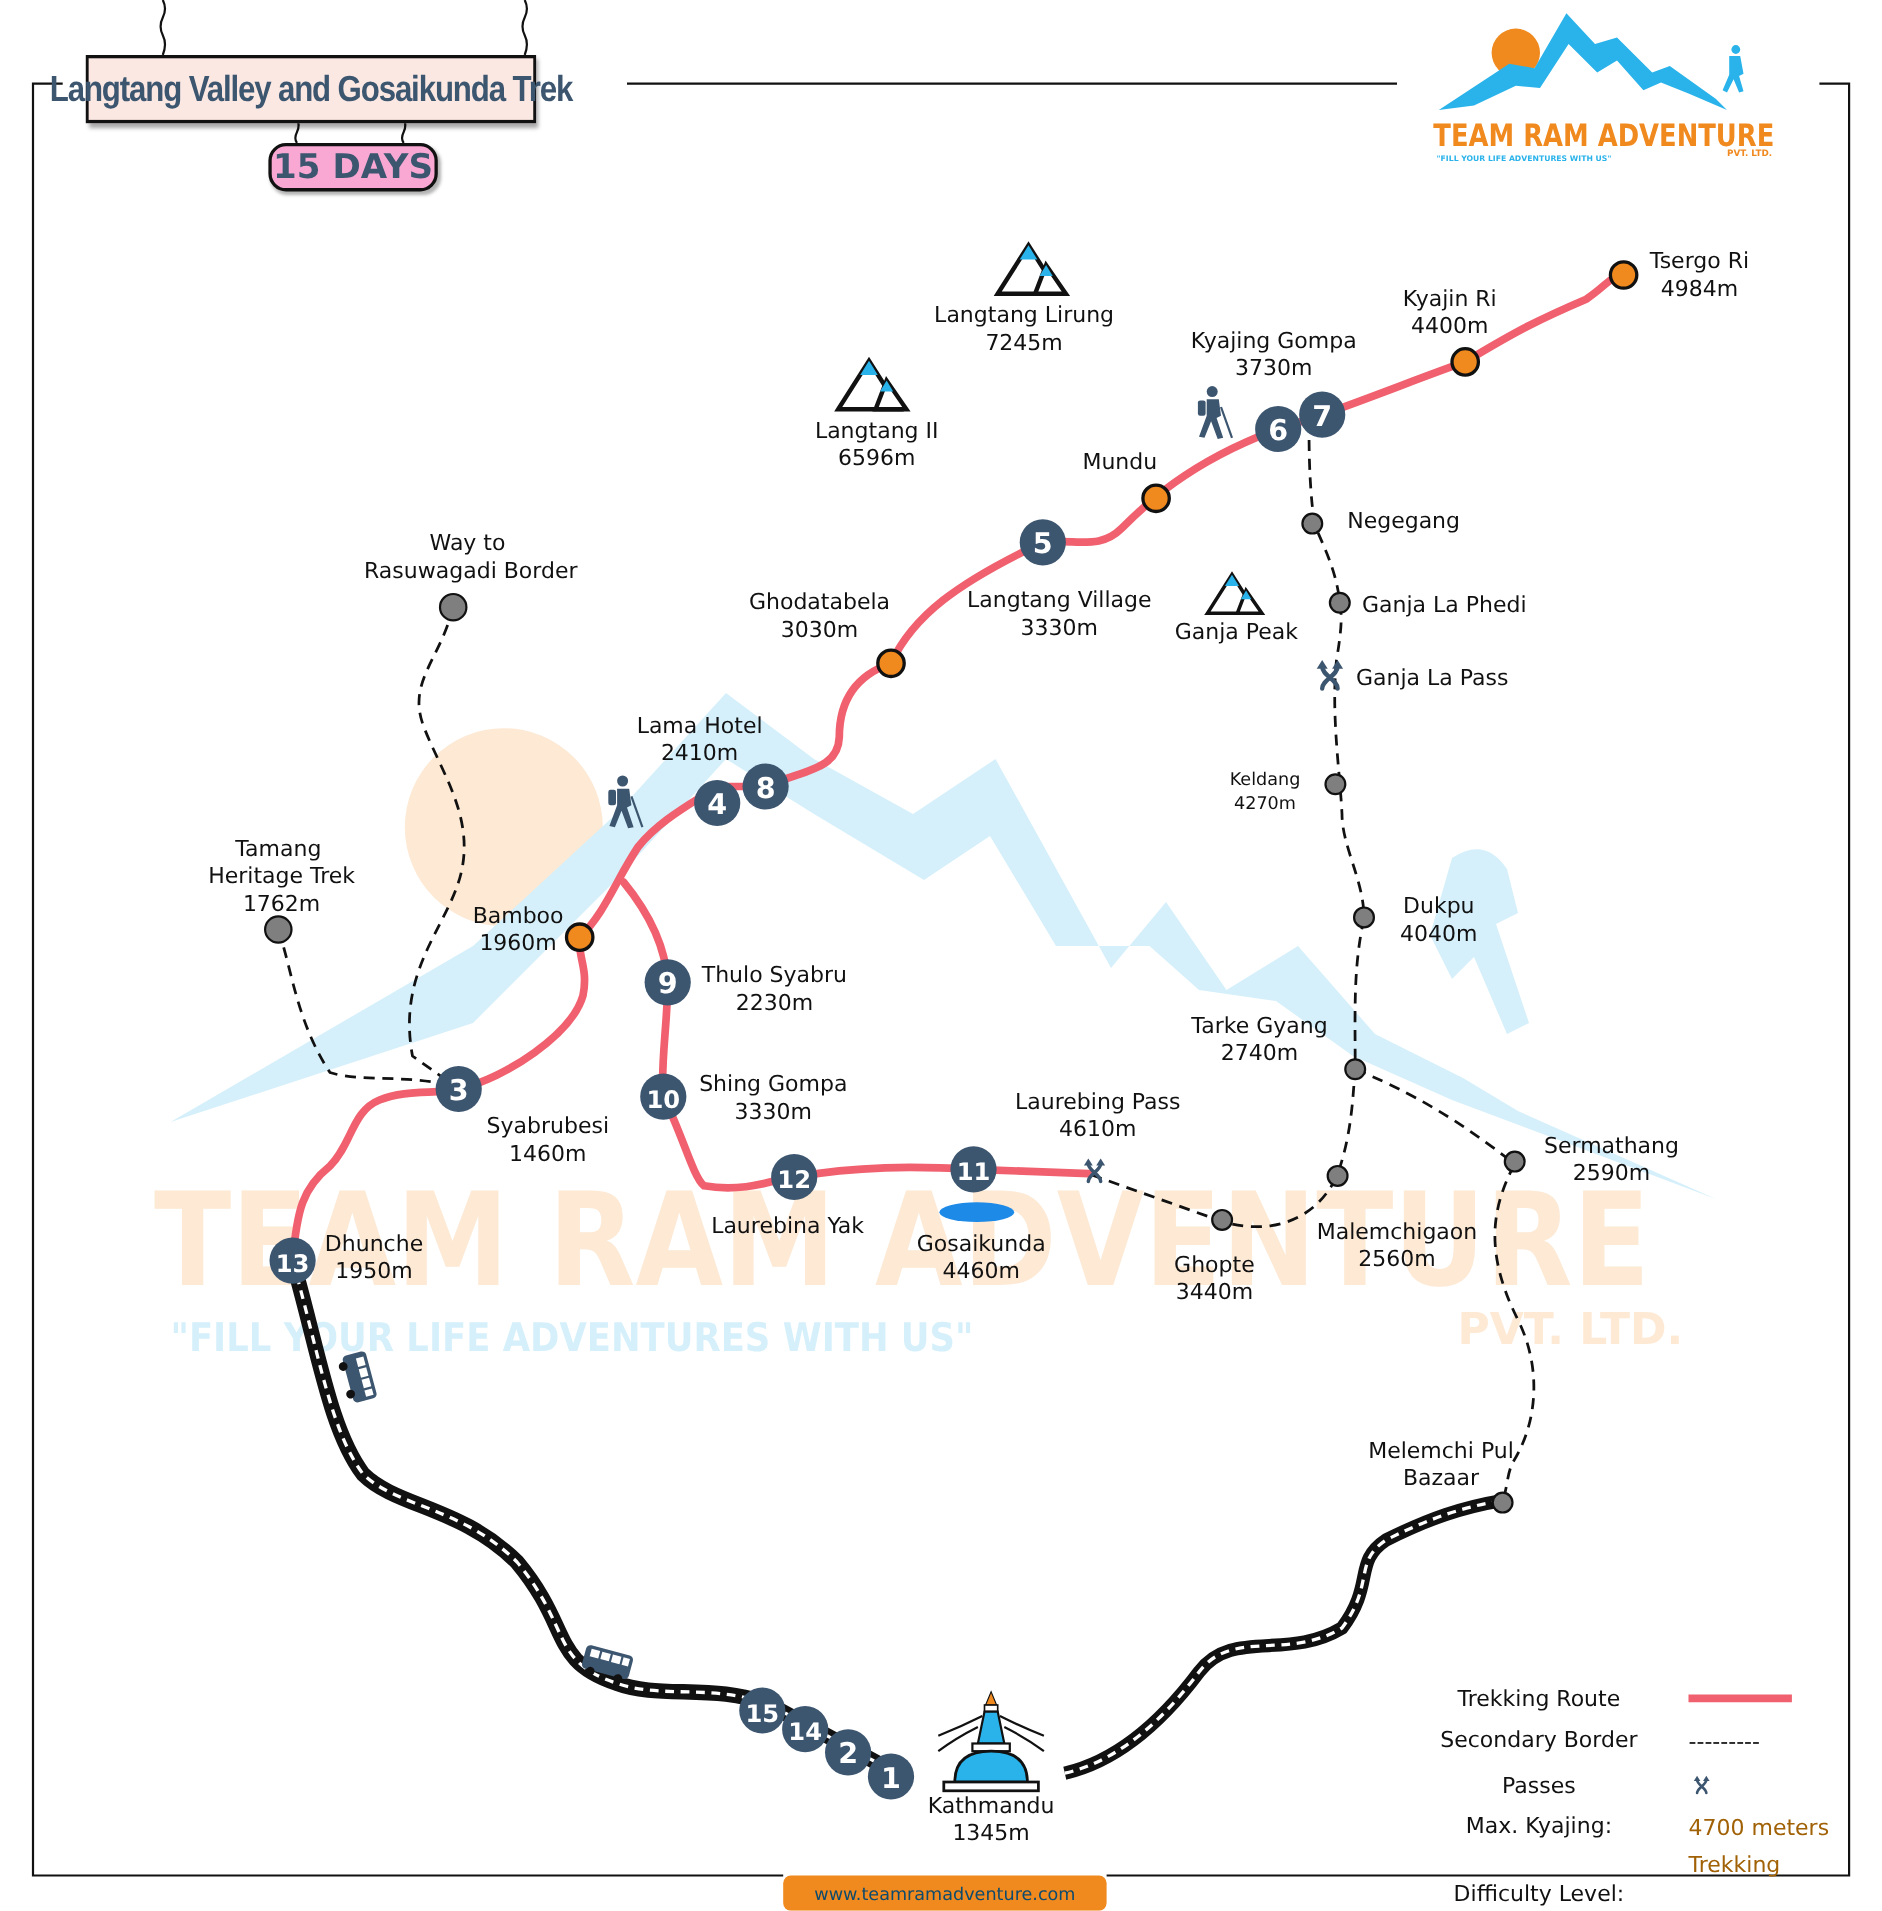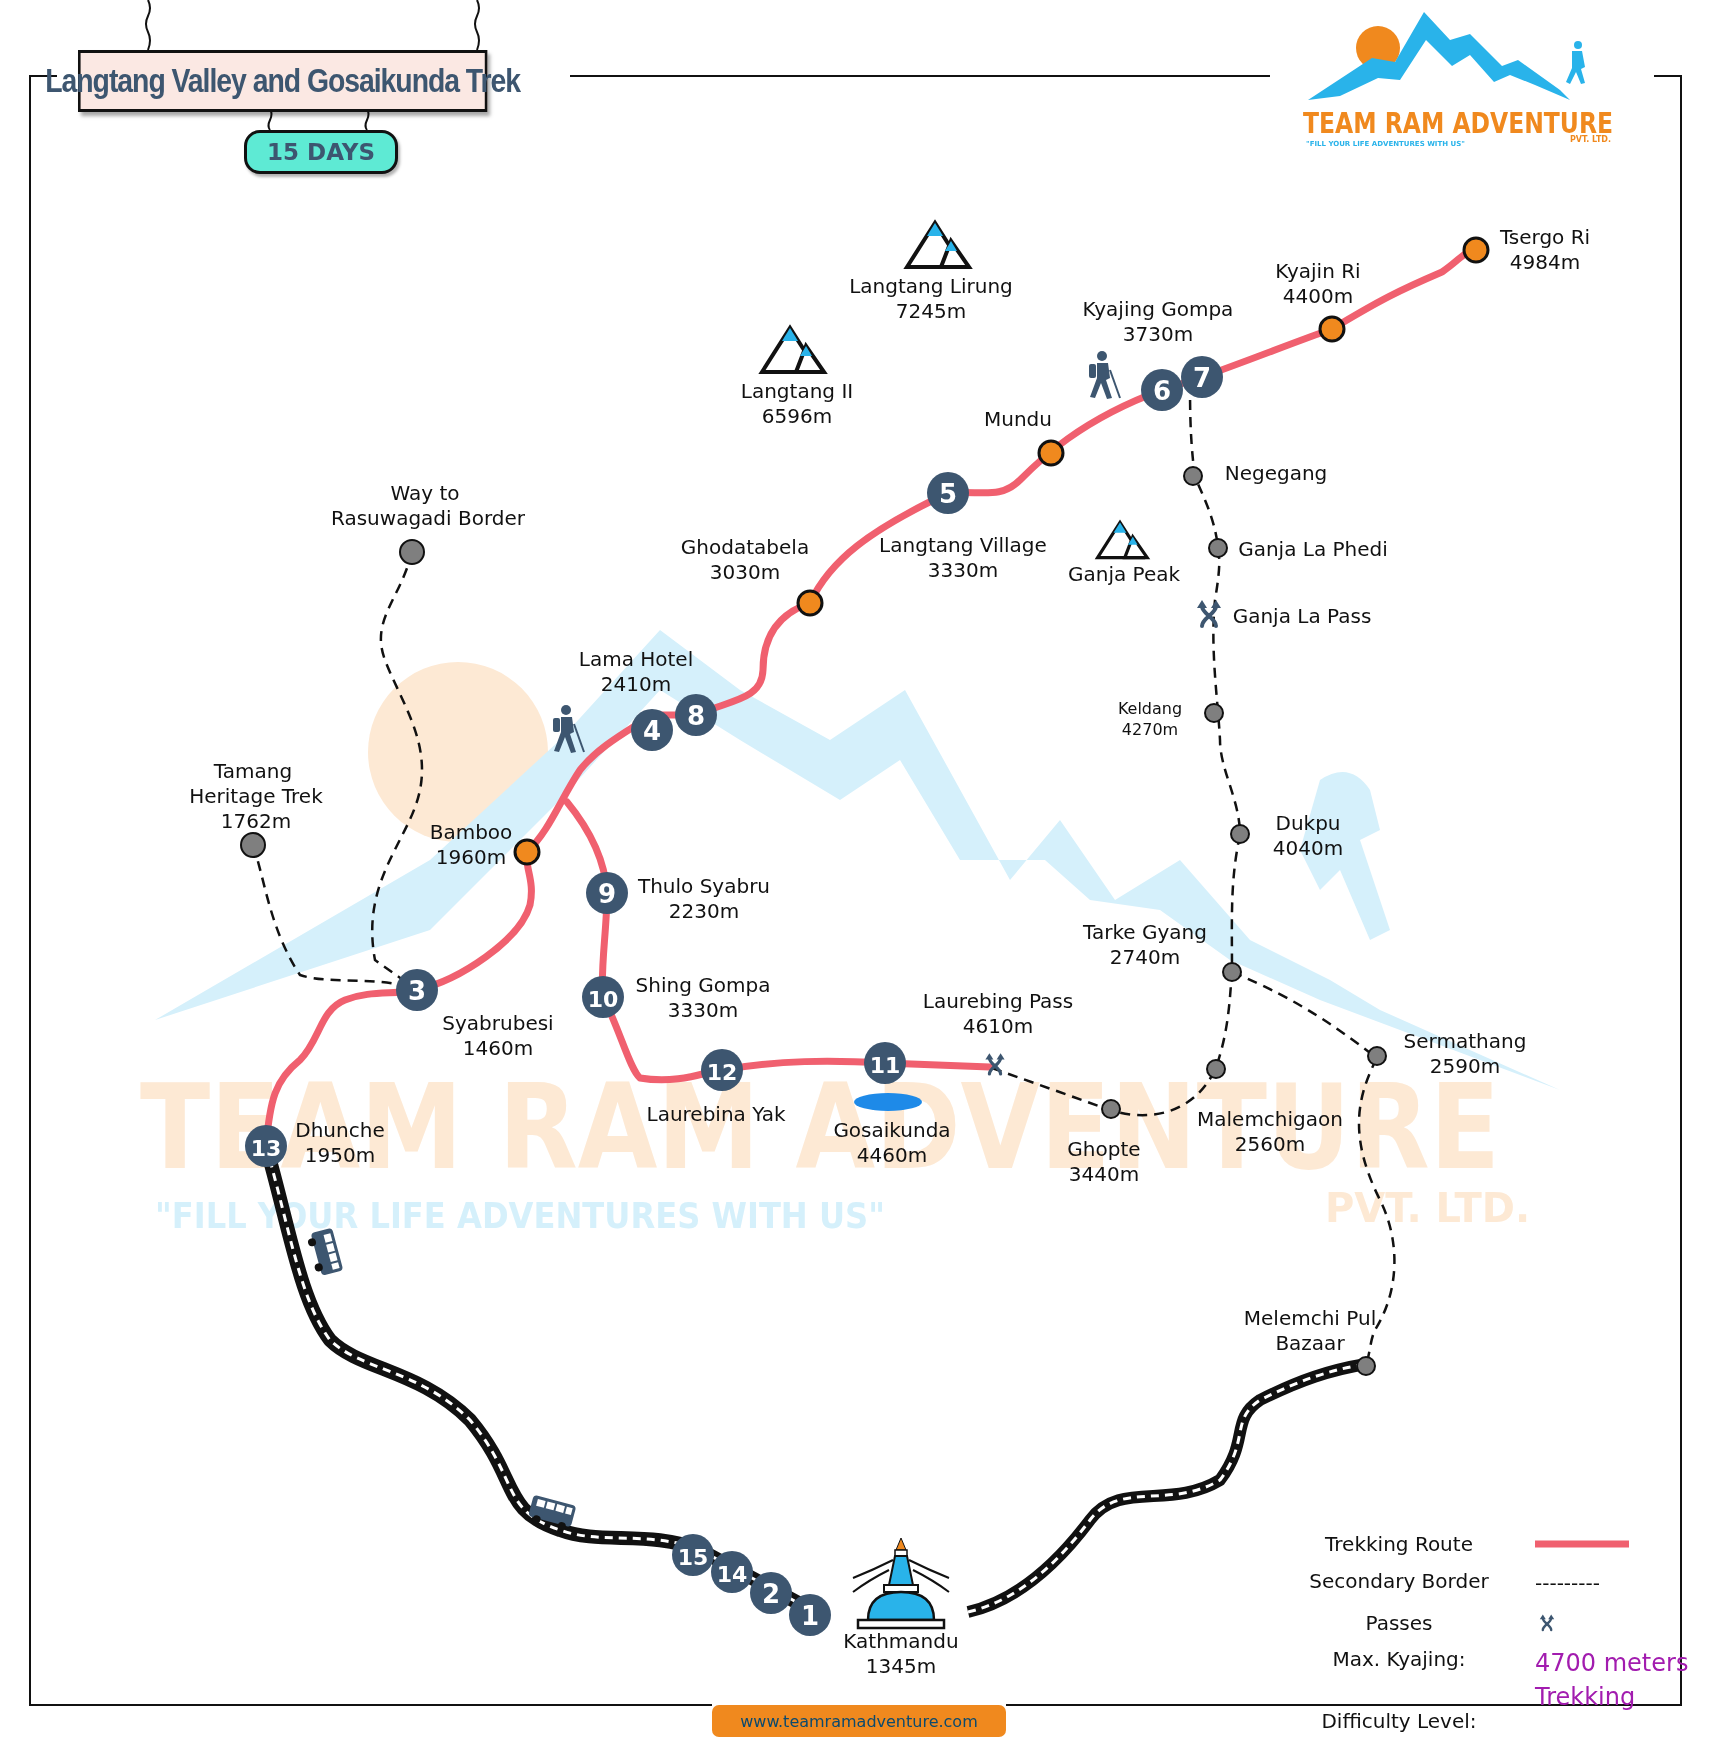--- a/index.html
+++ b/index.html
@@ -8,33 +8,33 @@
   .title-box {
     position: absolute; left: 78px; top: 50px; width: 470px; height: 56px;
     background: #fbe8e3; border: 3px solid #111; box-shadow: 3px 4px 4px rgba(0,0,0,0.35);
     display: flex; align-items: center; justify-content: center;
     font-family: "Liberation Sans", sans-serif; font-weight: bold; font-size: 33px;
     color: #3d5670; letter-spacing: -1.2px; transform: scaleX(0.86); transform-origin: left center;
     white-space: nowrap;
   }
   .days-box {
     position: absolute; left: 244px; top: 130px; width: 148px; height: 38px;
-    background: #5eead4; border: 3px solid #111; border-radius: 16px;
+    background: #f9a8d4; border: 3px solid #111; border-radius: 16px;
     box-shadow: 2px 3px 3px rgba(0,0,0,0.3);
     display: flex; align-items: center; justify-content: center;
-    font-family: "DejaVu Sans", sans-serif; font-weight: bold; font-size: 23px; color: #3d5670;
+    font-family: "DejaVu Sans", sans-serif; font-weight: bold; font-size: 31px; color: #3d5670;
   }
   .logo-name { font-family: "DejaVu Sans", sans-serif; font-weight: bold; }
   .website {
     position: absolute; left: 712px; top: 1705px; width: 294px; height: 32px;
     background: #f0891e; border-radius: 7px; display: flex; align-items: center; justify-content: center;
     font-family: "DejaVu Sans", sans-serif; font-size: 16px; color: #0c4a6e;
   }
   .legend-label { position: absolute; font-family: "DejaVu Sans", sans-serif; font-size: 20px; color: #111; text-align: center; }
-  .legend-val { position: absolute; font-family: "DejaVu Sans", sans-serif; font-size: 24px; color: #a21caf; text-align: center; }
+  .legend-val { position: absolute; font-family: "DejaVu Sans", sans-serif; font-size: 20px; color: #a16207; text-align: center; }
 </style>
 </head>
 <body>
 
 <svg id="map" viewBox="0 0 1711 1737" xmlns="http://www.w3.org/2000/svg">
   <defs>
     <g id="day-marker-shape">
         <circle r="21" fill="#3d5670"></circle>
       </g>
     <g id="pass-icon">

